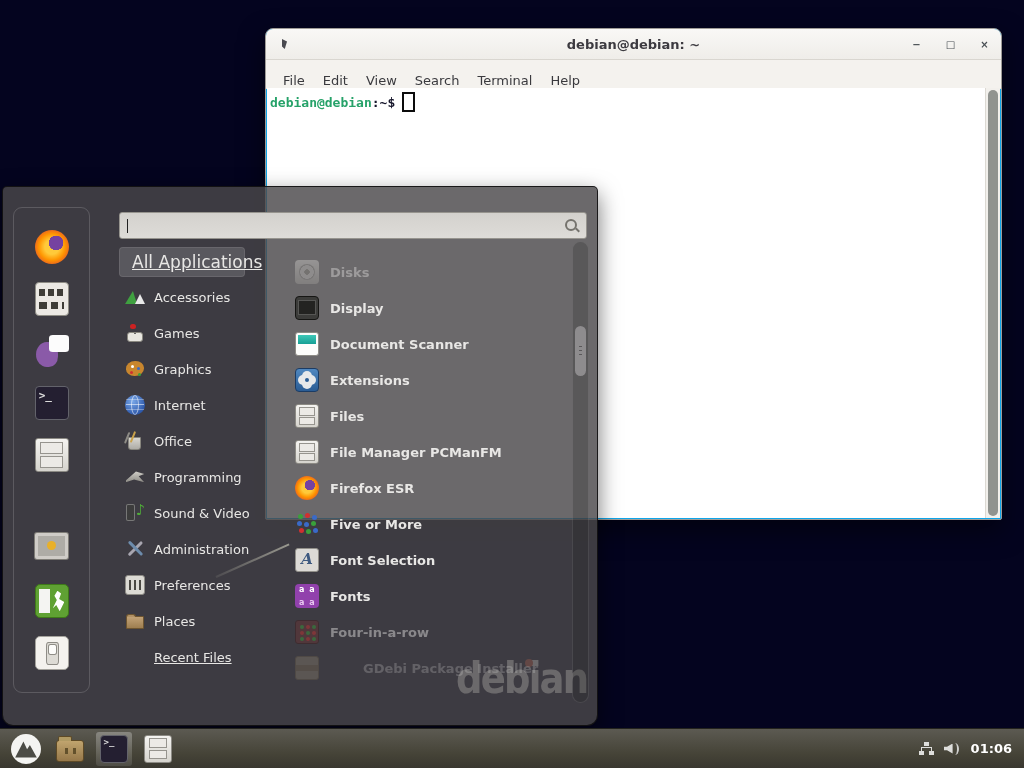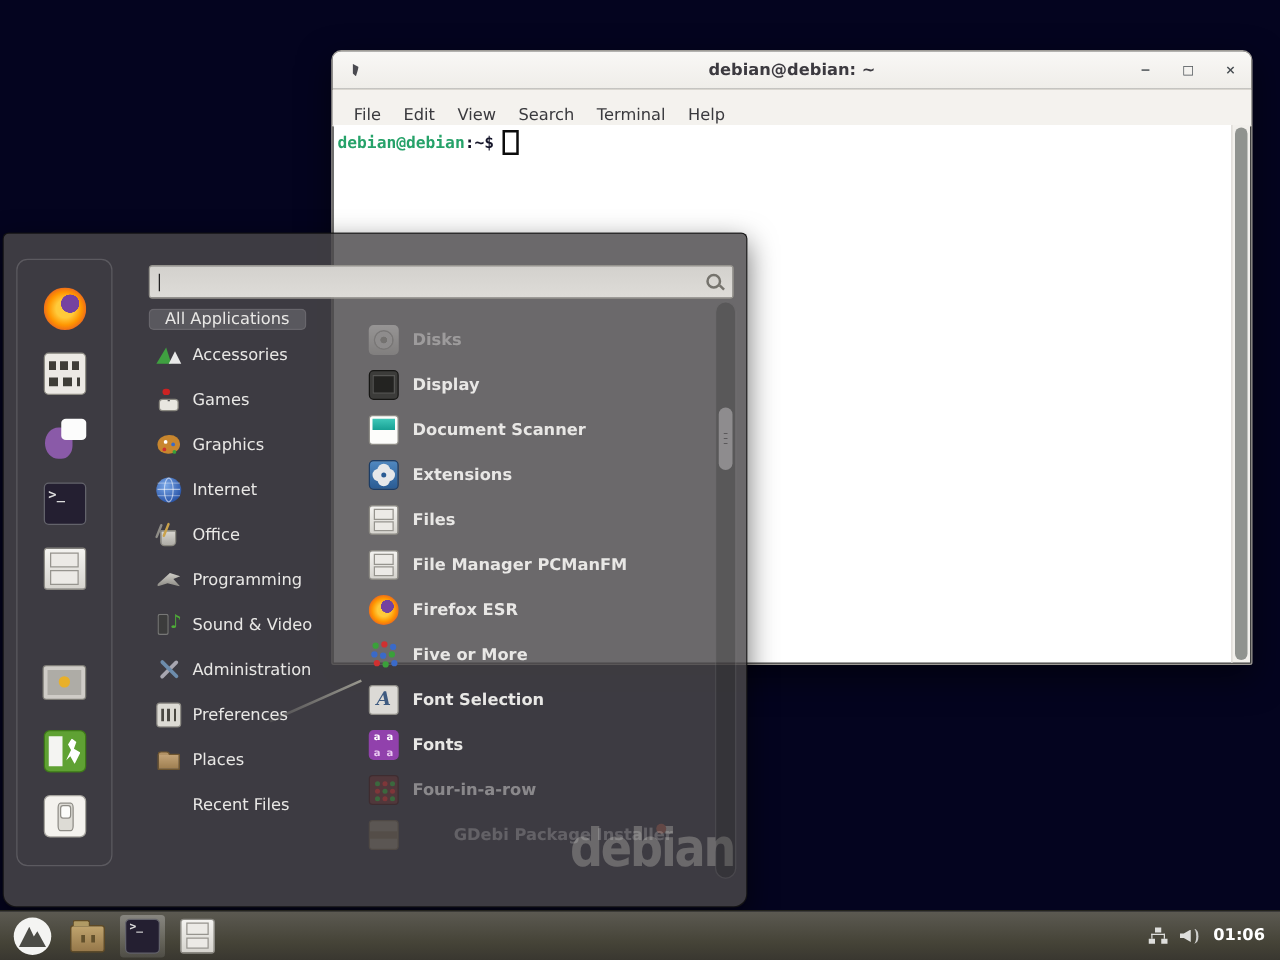--- a/index.html
+++ b/index.html
@@ -3,21 +3,21 @@
 <meta charset="utf-8">
 <style>
   html,body{margin:0;padding:0;background:#111;}
   .stage{position:relative;width:1024px;height:768px;overflow:hidden;background:#04041f;
     font-family:"DejaVu Sans","Liberation Sans",sans-serif;}
   
   .watermark{position:absolute;left:456px;top:654px;font-size:42px;font-weight:bold;color:#fff;
     letter-spacing:-2px;transform:scaleX(.88);transform-origin:left top;}
   .watermark-dot{position:absolute;left:525px;top:659px;width:8px;height:8px;border-radius:50%;background:#d0442e;}
   
-  .terminal{position:absolute;left:265px;top:40px;width:735px;height:490px;background:#404040;
+  .terminal{position:absolute;left:265px;top:28px;width:735px;height:490px;background:#0ea5e9;
     border:1px solid #9f9c97;border-radius:8px 8px 2px 2px;box-shadow:0 10px 26px rgba(0,0,0,.5);}
   .titlebar{position:relative;height:30px;background:linear-gradient(#f9f8f6,#efede9);
     border-bottom:1px solid #d9d6d0;border-radius:7px 7px 0 0;display:flex;align-items:center;justify-content:center;}
   .title{font-size:13px;font-weight:bold;color:#3c3a40;}
   .win-icon{position:absolute;left:16px;top:10px;width:5px;height:10px;background:#4a4a50;
     clip-path:polygon(0 0,100% 25%,55% 100%,0 75%);}
   .win-btns{position:absolute;right:10px;top:0;height:100%;display:flex;gap:21px;align-items:center;}
   .win-btn{font-size:10px;font-weight:bold;color:#474d52;width:13px;text-align:center;cursor:default;}
   .menubar{height:28px;background:#f4f2ee;border-bottom:1px solid #e6e3dd;display:flex;align-items:flex-end;
     padding-left:8px;font-size:13px;color:#3a3a3e;}
@@ -35,25 +35,25 @@
     color:#e8e7e5;box-sizing:border-box;}
   .sidebar{position:absolute;left:10px;top:20px;width:77px;height:486px;border:1px solid rgba(255,255,255,.16);
     border-radius:9px;display:flex;flex-direction:column;align-items:center;padding-top:22px;gap:18px;box-sizing:border-box;}
   .sb-gap{margin-top:42px;}
   .search{position:absolute;left:116px;top:25px;width:468px;height:27px;background:linear-gradient(#d3d1cd,#dedcd8);
     border:1px solid #96948e;border-radius:3px;box-sizing:border-box;}
   .caret{position:absolute;left:7px;top:6px;width:1px;height:14px;background:#222;}
   .mag{position:absolute;right:9px;top:6px;width:8px;height:8px;border:2px solid #75736d;border-radius:50%;}
   .mag::after{content:"";position:absolute;left:8px;top:8px;width:5px;height:2px;background:#75736d;transform:rotate(45deg);}
   .cats{position:absolute;left:116px;top:60px;width:160px;}
-  .chip{height:17px;width:126px;box-sizing:border-box;background:rgba(255,255,255,.15);
+  .chip{height:30px;width:126px;box-sizing:border-box;background:rgba(255,255,255,.15);
     border:1px solid rgba(255,255,255,.09);border-radius:4px;display:flex;align-items:center;
-    padding:0 12px;font-size:13px;margin-bottom:2px;}
+    padding:0 12px;font-size:17px;margin-bottom:2px;text-decoration:underline;}
   .cat-row{height:36px;display:flex;align-items:center;gap:9px;padding-left:6px;font-size:13px;}
-  .cat-row .noicon{margin-left:29px;}
+  .cat-row .noicon{margin-left:29px;text-decoration:underline;}
   .apps{position:absolute;left:282px;top:67px;width:286px;height:466px;overflow:hidden;font-weight:bold;}
   .app-row{height:36px;display:flex;align-items:center;gap:11px;padding-left:10px;font-size:13px;}
   .fade40{opacity:.4;} .fade45{opacity:.45;} .fade22{opacity:.22;gap:44px;}
   .menu-scroll{position:absolute;left:569px;top:54px;width:17px;height:462px;background:rgba(28,28,28,.22);
     border:1px solid rgba(255,255,255,.10);border-radius:9px;box-sizing:border-box;}
   .menu-thumb{position:absolute;left:2px;right:2px;top:84px;height:50px;background:#8e8c8e;border-radius:7px;}
   .menu-thumb::after{content:"";position:absolute;left:4px;right:4px;top:20px;height:10px;
     background:repeating-linear-gradient(#5a585a 0 1.5px,transparent 1.5px 4px);}
   .trail{position:absolute;left:216px;top:576px;width:80px;height:2px;
     background:linear-gradient(90deg,rgba(195,195,175,.12),rgba(215,215,195,.6));

